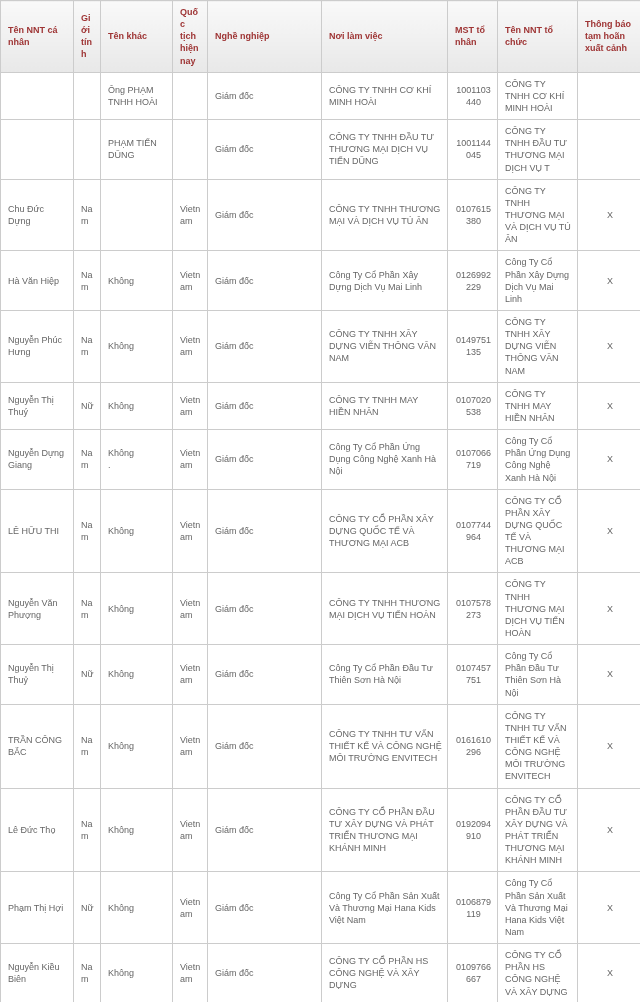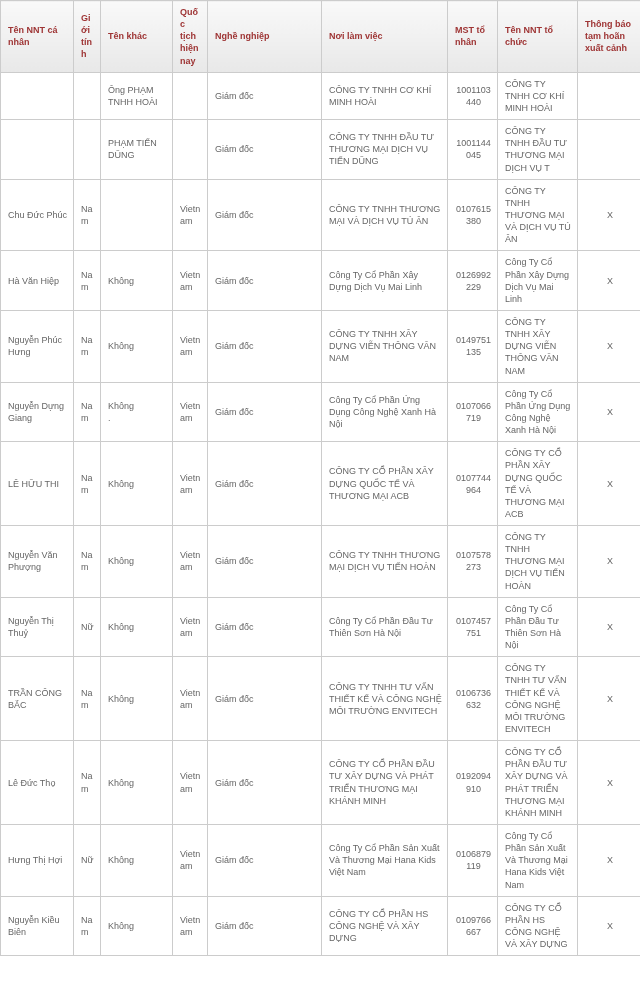--- a/index.html
+++ b/index.html
@@ -92,21 +92,21 @@
           <td class="c1"></td>
           <td class="c2">PHẠM TIẾN DŨNG</td>
           <td class="c3"></td>
           <td class="c4">Giám đốc</td>
           <td class="c5">CÔNG TY TNHH ĐẦU TƯ THƯƠNG MẠI DỊCH VỤ TIẾN DŨNG</td>
           <td class="c6">1001144045</td>
           <td class="c7">CÔNG TY TNHH ĐẦU TƯ THƯƠNG MẠI DỊCH VỤ T</td>
           <td class="c8"></td>
         </tr>
         <tr>
-          <td class="c0">Chu Đức Phúc</td>
+          <td class="c0">Chu Đức Dựng</td>
           <td class="c1">Nam</td>
           <td class="c2"></td>
           <td class="c3">Vietnam</td>
           <td class="c4">Giám đốc</td>
           <td class="c5">CÔNG TY TNHH THƯƠNG MẠI VÀ DỊCH VỤ TÚ ÂN</td>
           <td class="c6">0107615380</td>
           <td class="c7">CÔNG TY TNHH THƯƠNG MẠI VÀ DỊCH VỤ TÚ ÂN</td>
           <td class="c8">X</td>
         </tr>
         <tr>
@@ -125,20 +125,31 @@
           <td class="c1">Nam</td>
           <td class="c2">Không</td>
           <td class="c3">Vietnam</td>
           <td class="c4">Giám đốc</td>
           <td class="c5">CÔNG TY TNHH XÂY DỰNG VIỄN THÔNG VĂN NAM</td>
           <td class="c6">0149751135</td>
           <td class="c7">CÔNG TY TNHH XÂY DỰNG VIỄN THÔNG VĂN NAM</td>
           <td class="c8">X</td>
         </tr>
         <tr>
+          <td class="c0">Nguyễn Thị Thuý</td>
+          <td class="c1">Nữ</td>
+          <td class="c2">Không</td>
+          <td class="c3">Vietnam</td>
+          <td class="c4">Giám đốc</td>
+          <td class="c5">CÔNG TY TNHH MAY HIỀN NHÂN</td>
+          <td class="c6">0107020538</td>
+          <td class="c7">CÔNG TY TNHH MAY HIỀN NHÂN</td>
+          <td class="c8">X</td>
+        </tr>
+        <tr>
           <td class="c0">Nguyễn Dựng Giang</td>
           <td class="c1">Nam</td>
           <td class="c2">Không
 .</td>
           <td class="c3">Vietnam</td>
           <td class="c4">Giám đốc</td>
           <td class="c5">Công Ty Cổ Phần Ứng Dụng Công Nghệ Xanh Hà Nội</td>
           <td class="c6">0107066719</td>
           <td class="c7">Công Ty Cổ Phần Ứng Dụng Công Nghệ Xanh Hà Nội</td>
           <td class="c8">X</td>
@@ -176,37 +187,37 @@
           <td class="c7">Công Ty Cổ Phần Đầu Tư Thiên Sơn Hà Nội</td>
           <td class="c8">X</td>
         </tr>
         <tr>
           <td class="c0">TRẦN CÔNG BẮC</td>
           <td class="c1">Nam</td>
           <td class="c2">Không</td>
           <td class="c3">Vietnam</td>
           <td class="c4">Giám đốc</td>
           <td class="c5">CÔNG TY TNHH TƯ VẤN THIẾT KẾ VÀ CÔNG NGHỆ MÔI TRƯỜNG ENVITECH</td>
-          <td class="c6">0106736632</td>
+          <td class="c6">0161610296</td>
           <td class="c7">CÔNG TY TNHH TƯ VẤN THIẾT KẾ VÀ CÔNG NGHỆ MÔI TRƯỜNG ENVITECH</td>
           <td class="c8">X</td>
         </tr>
         <tr>
           <td class="c0">Lê Đức Thọ</td>
           <td class="c1">Nam</td>
           <td class="c2">Không</td>
           <td class="c3">Vietnam</td>
           <td class="c4">Giám đốc</td>
           <td class="c5">CÔNG TY CỔ PHẦN ĐẦU TƯ XÂY DỰNG VÀ PHÁT TRIỂN THƯƠNG MẠI KHÁNH MINH</td>
           <td class="c6">0192094910</td>
           <td class="c7">CÔNG TY CỔ PHẦN ĐẦU TƯ XÂY DỰNG VÀ PHÁT TRIỂN THƯƠNG MẠI KHÁNH MINH</td>
           <td class="c8">X</td>
         </tr>
         <tr>
-          <td class="c0">Hưng Thị Hợi</td>
+          <td class="c0">Phạm Thị Hợi</td>
           <td class="c1">Nữ</td>
           <td class="c2">Không</td>
           <td class="c3">Vietnam</td>
           <td class="c4">Giám đốc</td>
           <td class="c5">Công Ty Cổ Phần Sản Xuất Và Thương Mại Hana Kids Việt Nam</td>
           <td class="c6">0106879119</td>
           <td class="c7">Công Ty Cổ Phần Sản Xuất Và Thương Mại Hana Kids Việt Nam</td>
           <td class="c8">X</td>
         </tr>
         <tr>

